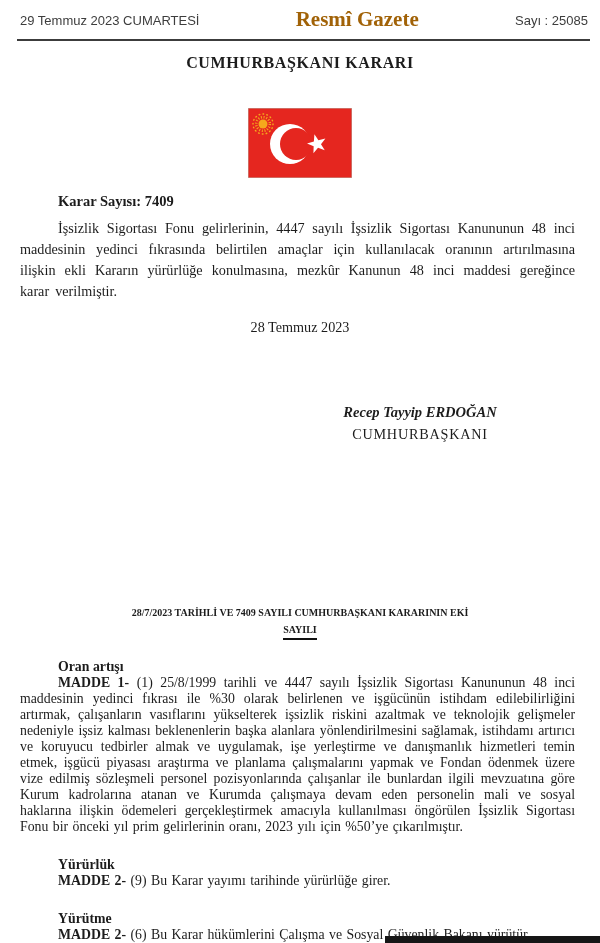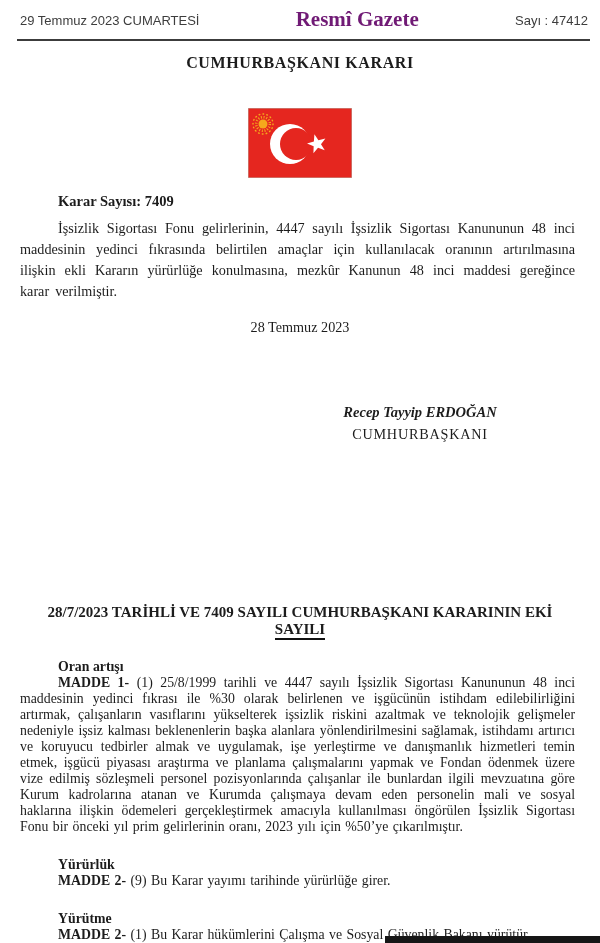--- a/index.html
+++ b/index.html
@@ -23,21 +23,21 @@
   .masthead .issue {
     font-family: "Liberation Sans", sans-serif;
     font-size: 13px;
     color: #3d3d3d;
     white-space: nowrap;
   }
   .masthead .gazette-title {
     font-family: "Liberation Serif", serif;
     font-size: 21px;
     font-weight: bold;
-    color: #701a75;
+    color: #a16207;
     white-space: nowrap;
     margin-top: -2px;
   }
   .masthead-rule {
     border: none;
     border-top: 2px solid #3c3c3c;
     margin: 7px 10px 0 17px;
   }
   
   .doc-title {
@@ -83,21 +83,21 @@
   .signature .sig-title {
     font-size: 14.2px;
     letter-spacing: 0.8px;
     margin-top: 5px;
   }
   
   .annex { margin-top: 161px; }
   .annex-heading {
     text-align: center;
     font-weight: bold;
-    font-size: 15px;
+    font-size: 10px;
     line-height: 17px;
     margin: 0 30px;
   }
   .annex-heading .underlined {
     display: inline-block;
     border-bottom: 2px solid #111;
     padding-bottom: 0px;
   }
   .article-caption {
     font-weight: bold;
@@ -126,21 +126,21 @@
   }
 </style>
 </head>
 <body>
 
 <div class="page">
 
   <div class="masthead">
     <span class="date">29 Temmuz 2023 CUMARTESİ</span>
     <span class="gazette-title">Resmî Gazete</span>
-    <span class="issue">Sayı : 47412</span>
+    <span class="issue">Sayı : 25085</span>
   </div>
   <hr class="masthead-rule">
 
   <div class="doc-title">CUMHURBAŞKANI KARARI</div>
 
   <div class="flag-wrap">
     <svg width="104" height="70" viewBox="0 0 104 70" xmlns="http://www.w3.org/2000/svg">
       <rect x="0" y="0" width="104" height="70" fill="#e5261f" stroke="#b9b0a6" stroke-width="1"></rect>
 
       <circle cx="42" cy="36" r="20" fill="#ffffff"></circle>
@@ -177,17 +177,17 @@
 
     <div class="article-caption first">Oran artışı</div>
     <p class="article-text"><b>MADDE 1-</b> <span>(1) 25/8/1999 tarihli ve 4447 sayılı İşsizlik Sigortası Kanununun 48 inci maddesinin yedinci fıkrası ile %30 olarak belirlenen ve işgücünün istihdam edilebilirliğini artırmak, çalışanların vasıflarını yükselterek işsizlik riskini azaltmak ve teknolojik gelişmeler nedeniyle işsiz kalması beklenenlerin başka alanlara yönlendirilmesini sağlamak, istihdamı artırıcı ve koruyucu tedbirler almak ve uygulamak, işe yerleştirme ve danışmanlık hizmetleri temin etmek, işgücü piyasası araştırma ve planlama çalışmalarını yapmak ve Fondan ödenmek üzere vize edilmiş sözleşmeli personel pozisyonlarında çalışanlar ile bunlardan ilgili mevzuatına göre Kurum kadrolarına atanan ve Kurumda çalışmaya devam eden personelin mali ve sosyal haklarına ilişkin ödemeleri gerçekleştirmek amacıyla kullanılması öngörülen İşsizlik Sigortası Fonu bir önceki yıl prim gelirlerinin oranı, 2023 yılı için %50’ye çıkarılmıştır.</span></p>
 
     <div class="gap-small"></div>
     <div class="article-caption">Yürürlük</div>
     <p class="article-text"><b>MADDE 2-</b> <span>(9) Bu Karar yayımı tarihinde yürürlüğe girer.</span></p>
 
     <div class="gap-small"></div>
     <div class="article-caption">Yürütme</div>
-    <p class="article-text"><b>MADDE 2-</b> <span>(1) Bu Karar hükümlerini Çalışma ve Sosyal Güvenlik Bakanı yürütür.</span></p>
+    <p class="article-text"><b>MADDE 2-</b> <span>(6) Bu Karar hükümlerini Çalışma ve Sosyal Güvenlik Bakanı yürütür.</span></p>
   </div>
 
   <div class="bottom-bar"></div>
 </div>
 
 </body></html>

